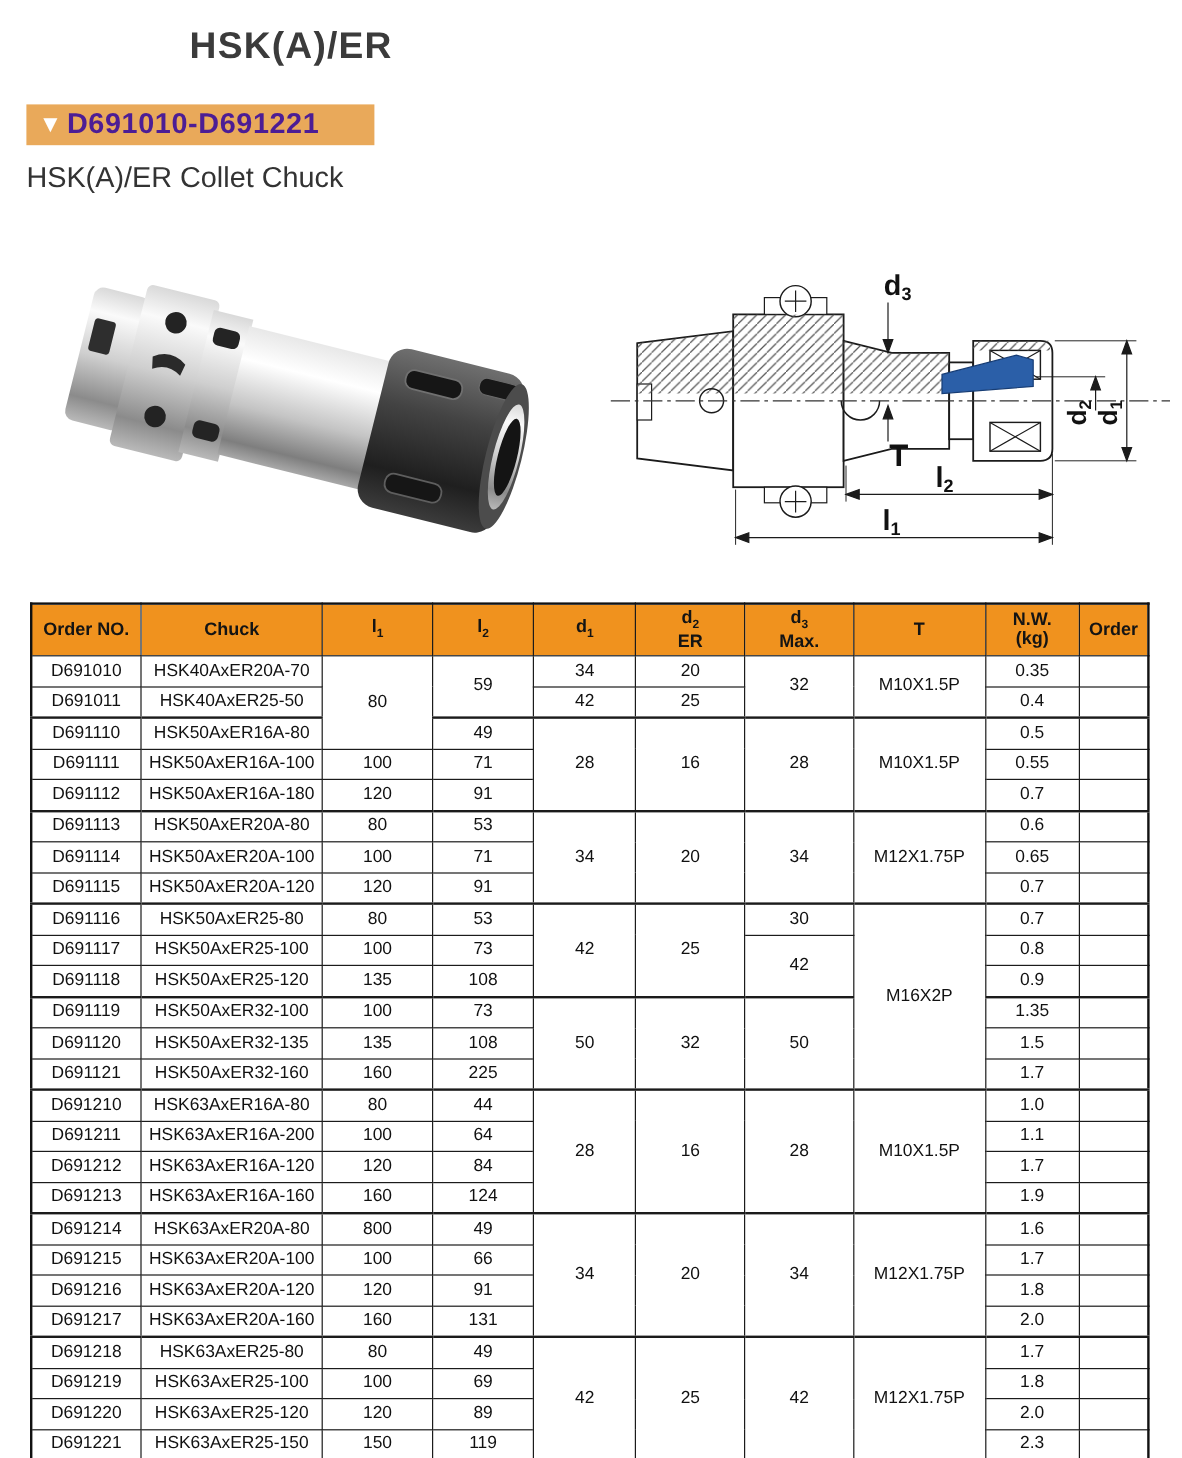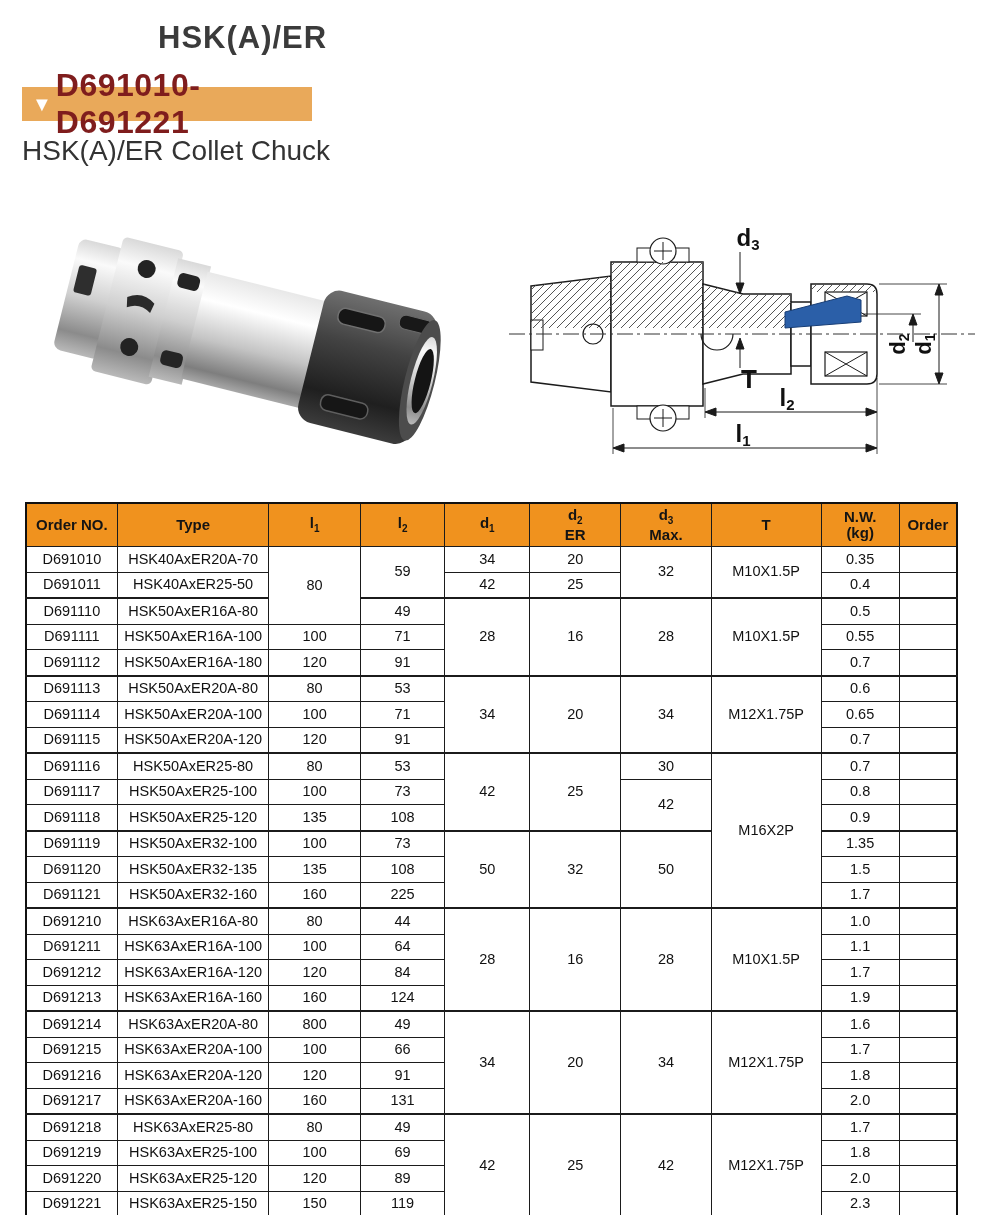--- a/index.html
+++ b/index.html
@@ -6,23 +6,23 @@
   .page{position:relative;width:985px;height:1215px;background:#ffffff;
         font-family:"Liberation Sans",sans-serif;color:#1c1c1c;overflow:hidden;padding-left:44px;}
 
   .page-title{position:absolute;left:158px;top:20px;font-size:31px;font-weight:600;
               letter-spacing:1px;color:#3b3b3b;}
 
   .range-banner{position:absolute;left:22px;top:87px;width:290px;height:34px;
                 background:#E9A95A;display:flex;align-items:center;padding-left:10px;
                 box-sizing:border-box;}
   .range-banner .tri{color:#ffffff;font-size:20px;margin-right:4px;line-height:1;}
-  .range-banner .rng{color:#7f1d1d;font-size:32px;font-weight:bold;letter-spacing:0.5px;}
-
-  .subtitle{position:absolute;left:22px;top:135px;font-size:28px;color:#333;text-align:center;}
+  .range-banner .rng{color:#4c1d95;font-size:24px;font-weight:bold;letter-spacing:0.5px;}
+
+  .subtitle{position:absolute;left:22px;top:135px;font-size:24px;color:#333;text-align:center;}
 
   .photo-wrap{position:absolute;left:35px;top:190px;width:440px;height:295px;}
   .drawing-wrap{position:absolute;left:503px;top:222px;width:480px;height:252px;}
 
   
   table.spec{position:absolute;left:25px;top:502px;width:933px;border-collapse:collapse;
              table-layout:fixed;border:2px solid #111;}
   table.spec th,table.spec td{border:1px solid #1b1b1b;text-align:center;vertical-align:middle;
              padding:0 2px;font-size:14.5px;line-height:1.05;overflow:hidden;}
   table.spec thead th{background:#F0921E;height:42px;font-weight:bold;color:#141414;font-size:15px;}
@@ -185,21 +185,21 @@
         <col style="width:9.1%">
         <col style="width:9.8%">
       <col style="width:9.7%">
         <col style="width:11.8%">
         <col style="width:8.4%">
       <col style="width:6.2%">
     </colgroup>
     <thead>
       <tr>
           <th><span>Order NO.</span></th>
-          <th><span>Type</span></th>
+          <th><span>Chuck</span></th>
           <th><span>l</span><sub>1</sub></th>
           <th><span>l</span><sub>2</sub></th>
           <th><span>d</span><sub>1</sub></th>
           <th><span>d</span><sub>2</sub><br><span>ER</span></th>
           <th><span>d</span><sub>3</sub><br><span>Max.</span></th>
           <th><span>T</span></th>
           <th><span>N.W.</span><br><span>(kg)</span></th>
           <th><span>Order</span></th>
         </tr>
     </thead>
@@ -342,21 +342,21 @@
           <td>44</td>
           <td rowspan="4">28</td>
           <td rowspan="4">16</td>
           <td rowspan="4">28</td>
           <td rowspan="4">M10X1.5P</td>
           <td>1.0</td>
           <td></td>
         </tr>
         <tr>
           <td>D691211</td>
-          <td>HSK63AxER16A-100</td>
+          <td>HSK63AxER16A-200</td>
           <td>100</td>
           <td>64</td>
           <td>1.1</td>
           <td></td>
         </tr>
         <tr>
           <td>D691212</td>
           <td>HSK63AxER16A-120</td>
           <td>120</td>
           <td>84</td>

